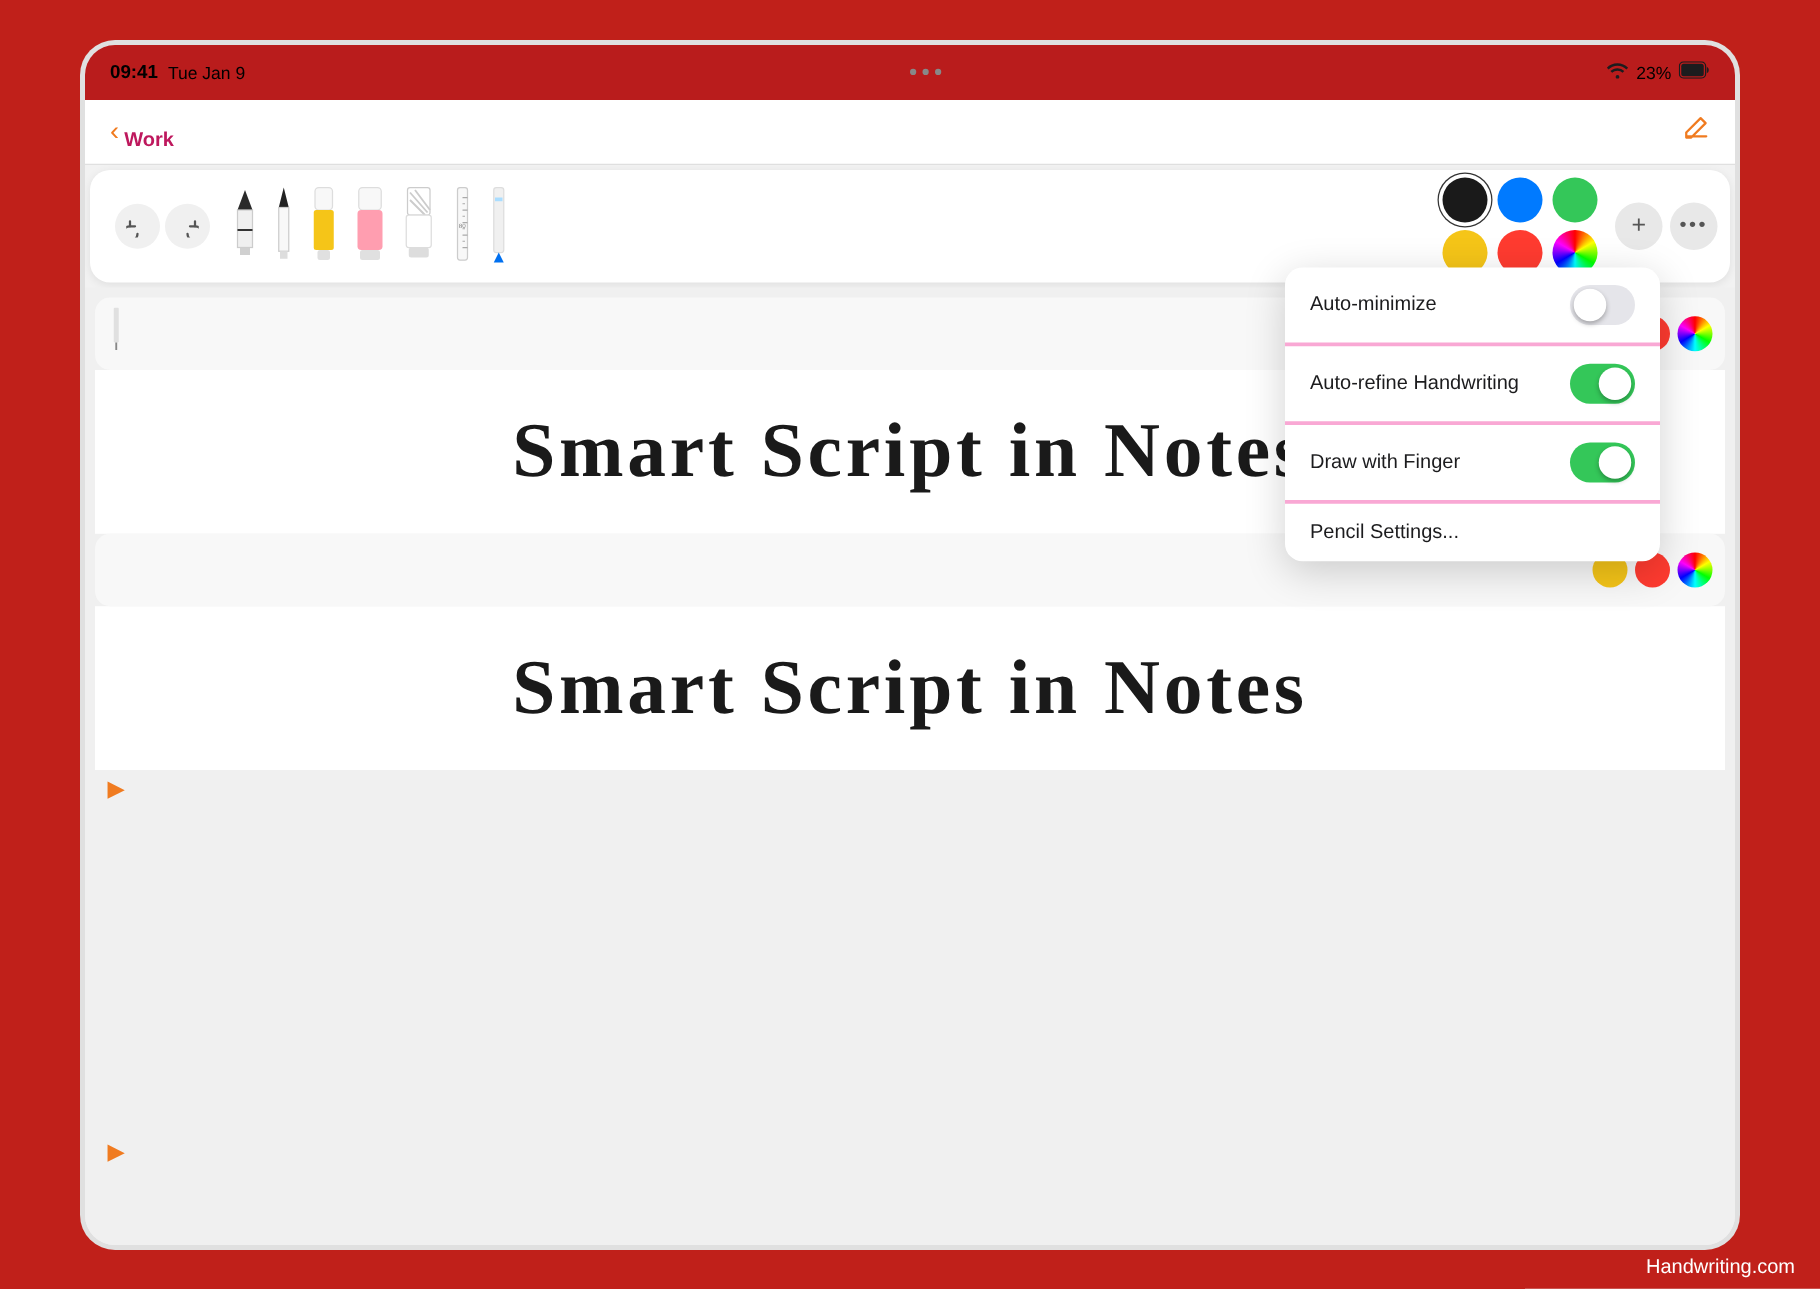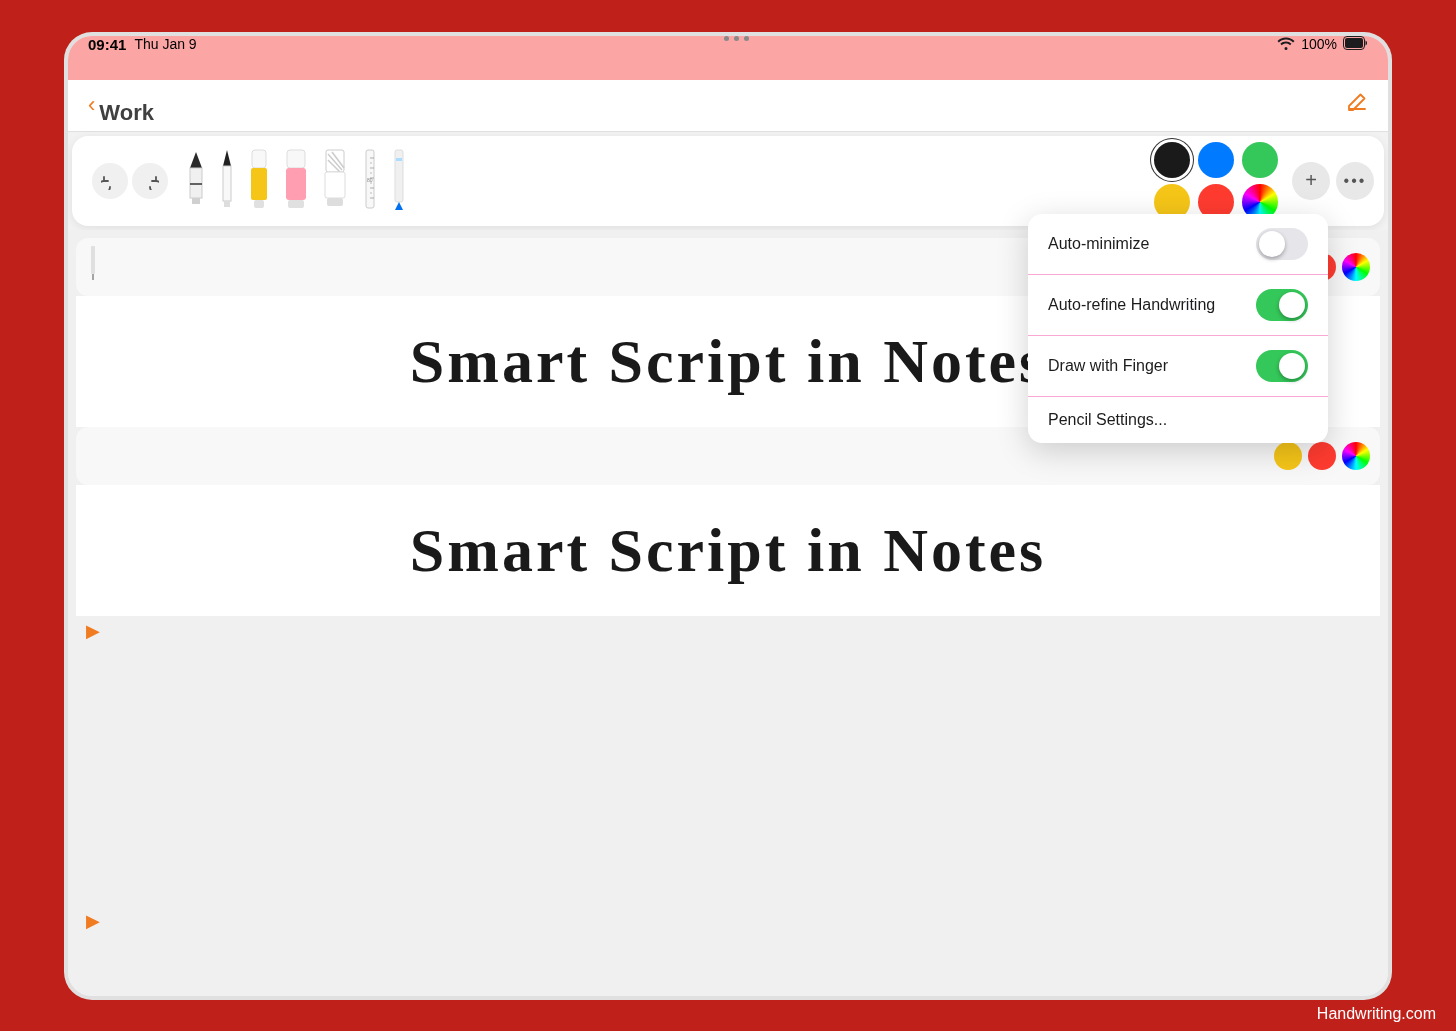--- a/index.html
+++ b/index.html
@@ -21,23 +21,23 @@
       background: #f2f2f2;
       border-radius: 24px;
       overflow: hidden;
       position: relative;
       box-shadow: 0 0 0 4px #e0e0e0;
     }
 
     
     .status-bar {
       height: 44px;
-      background: #fca5a5;
-      display: flex;
-      align-items: flex-start;
+      background: #b91c1c;
+      display: flex;
+      align-items: center;
       justify-content: space-between;
       padding: 0 20px;
       font-size: 15px;
       font-weight: 600;
       gap: 28px;
     }
     .status-time {
       font-weight: 700;
       font-size: 15px;
     }
@@ -75,23 +75,23 @@
       color: #f07b20;
       font-size: 18px;
       font-weight: 400;
       cursor: pointer;
     }
     .nav-back-arrow {
       font-size: 22px;
       color: #f07b20;
     }
     .nav-title {
-      font-size: 22px;
+      font-size: 16px;
       font-weight: 600;
-      color: #404040;
+      color: #be185d;
       margin-top: 16px;
     }
     .nav-right {
       display: flex;
       align-items: center;
       gap: 16px;
     }
 
     .toolbar-undo-redo {
       display: flex;
@@ -161,21 +161,21 @@
       width: 300px;
       z-index: 100;
       overflow: hidden;
     }
 
     .dropdown-item {
       display: flex;
       align-items: center;
       justify-content: space-between;
       padding: 14px 20px;
-      border-bottom: 1px solid #f9a8d4;
+      border-bottom: 3px solid #f9a8d4;
       cursor: pointer;
     }
     .dropdown-item:last-child {
       border-bottom: none;
       align-items: center;
     }
     .dropdown-item-label {
       font-size: 16px;
       color: #1c1c1e;
     }
@@ -271,36 +271,36 @@
   </style>
 </head>
 <body>
 
 <div class="device-frame">
   <div class="layout-wrapper">
 
     <div class="status-bar">
       <div style="display:flex;align-items:center;gap:8px;">
         <span class="status-time">09:41</span>
-        <span style="font-size:14px;font-weight:500;">Thu Jan 9</span>
+        <span style="font-size:14px;font-weight:500;">Tue Jan 9</span>
       </div>
       <div class="status-center">
         <div class="dot"></div>
         <div class="dot"></div>
         <div class="dot"></div>
       </div>
       <div class="status-right">
         <span style="font-size:14px;">
           <svg width="18" height="14" viewBox="0 0 18 14" fill="none">
             <path d="M9 11a1.5 1.5 0 110 3 1.5 1.5 0 010-3z" fill="#1c1c1e"></path>
             <path d="M9 7.5c1.6 0 3 .65 4.05 1.7l1.4-1.4A7.95 7.95 0 009 5.5c-2.2 0-4.2.9-5.65 2.3l1.4 1.4C5.9 8.15 7.35 7.5 9 7.5z" fill="#1c1c1e"></path>
             <path d="M9 3.5c2.8 0 5.3 1.15 7.1 3l1.4-1.4A12.45 12.45 0 009 1.5C5.55 1.5 2.45 2.85.5 5.1l1.4 1.4C3.6 4.6 6.15 3.5 9 3.5z" fill="#1c1c1e"></path>
           </svg>
         </span>
-        <span style="font-size:14px;font-weight:500;">100%</span>
+        <span style="font-size:14px;font-weight:500;">23%</span>
         <span style="font-size:14px;">
           <svg width="25" height="14" viewBox="0 0 25 14" fill="none">
             <rect x="0.5" y="0.5" width="21" height="13" rx="3.5" stroke="#1c1c1e" stroke-width="1"></rect>
             <rect x="2" y="2" width="18" height="10" rx="2" fill="#1c1c1e"></rect>
             <path d="M22.5 4.5v5c1.1-.5 1.5-1.3 1.5-2.5s-.4-2-1.5-2.5z" fill="#1c1c1e"></path>
           </svg>
         </span>
       </div>
     </div>
 

